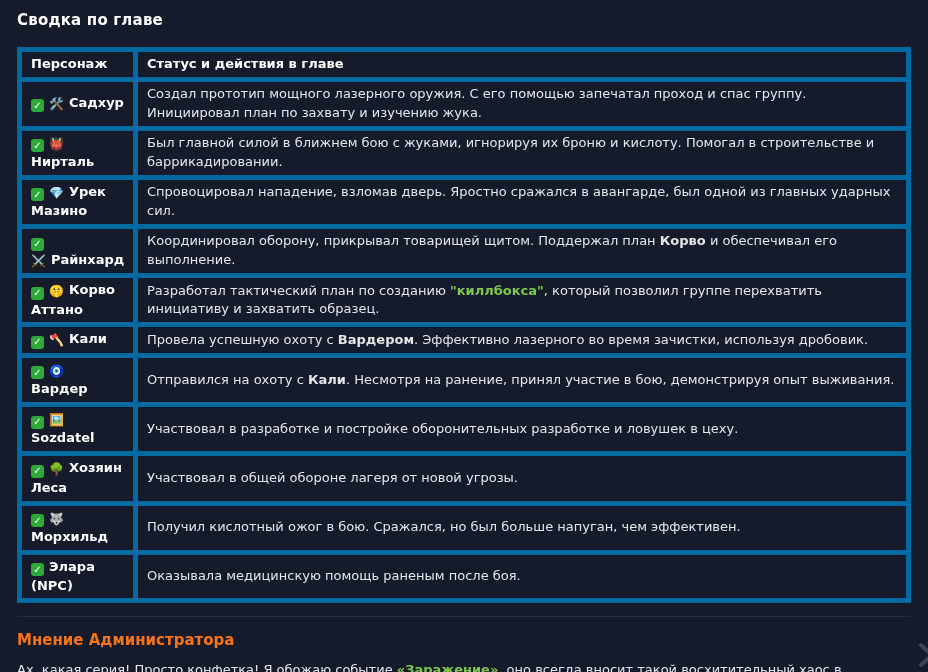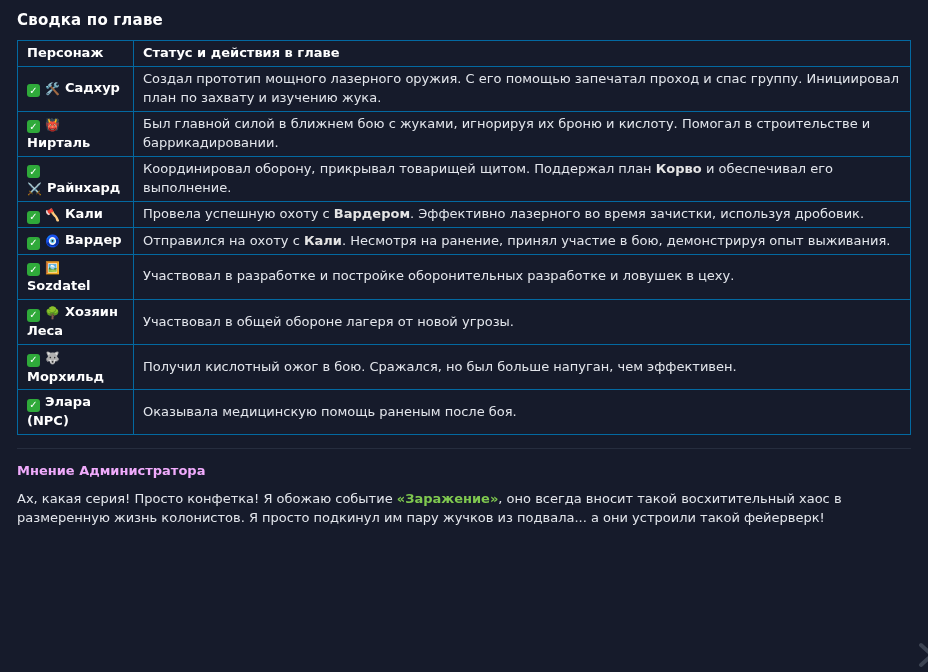--- a/index.html
+++ b/index.html
@@ -7,49 +7,49 @@
   body {
     width: 928px; height: 672px; overflow: hidden; position: relative;
     background: #161b2b;
     color: #e3e6ec;
     font-family: "DejaVu Sans", "Liberation Sans", sans-serif;
     font-size: 13px;
     padding: 11px 17px 0 17px;
   }
   .page-title {
     font-size: 15px; font-weight: bold; color: #ffffff;
-    margin: 0 0 11px 0; letter-spacing: .2px;
+    margin: 0 0 18px 0; letter-spacing: .2px;
   }
   table.summary {
     border-collapse: collapse; width: 100%;
     table-layout: fixed;
   }
   table.summary th, table.summary td {
-    border: 1px solid #0369a1;
+    border: 5px solid #0369a1;
     text-align: left; vertical-align: middle;
     padding: 3px 9px;
     line-height: 1.45;
   }
   table.summary th { color:#ffffff; font-weight: bold; padding: 3px 9px; }
   col.c1 { width: 116px; }
   td.char { color:#ffffff; font-weight: bold; }
   td.status { color:#e3e6ec; }
   .chk {
     display:inline-flex; align-items:center; justify-content:center;
     width:13px; height:13px; border-radius:3px;
     background:#2faa3a; color:#ffffff; font-size:10px; font-weight:bold;
     margin-right:5px; vertical-align:-2px; line-height:1;
   }
   .emo { margin-right:5px; font-size:12px; vertical-align:-1px; }
   .nm  { color:#ffffff; font-weight:bold; }
   .b   { color:#e5e5e5; font-weight:bold; }
   .g   { color:#7fc84f; font-weight:bold; }
   .divider { border:none; border-top:1px solid #262d3e; margin:13px 0 0 0; }
   .opinion-title {
-    font-size:13px; font-weight:bold; color:#f0abfc;
+    font-size:15px; font-weight:bold; color:#f97316;
     margin: 14px 0 12px 0;
   }
   .opinion p {
     margin: 0 0 12px 0; line-height: 1.42; color:#e3e6ec;
   }
   .chevron {
     position:absolute; right:-7px; bottom:4px; color:#3c4352;
   }
 </style>
 </head>
@@ -71,22 +71,30 @@
   <tbody>
       <tr>
         <td class="char"><span class="chk">✓</span><span class="emo">🛠️</span><span class="nm">Садхур</span></td>
         <td class="status"><span class="">Создал прототип мощного лазерного оружия. С его помощью запечатал проход и спас группу. Инициировал план по захвату и изучению жука.</span></td>
       </tr>
       <tr>
         <td class="char"><span class="chk">✓</span><span class="emo">👹</span><span class="nm">Нирталь</span></td>
         <td class="status"><span class="">Был главной силой в ближнем бою с жуками, игнорируя их броню и кислоту. Помогал в строительстве и баррикадировании.</span></td>
       </tr>
       <tr>
+        <td class="char"><span class="chk">✓</span><span class="emo">💎</span><span class="nm">Урек Мазино</span></td>
+        <td class="status"><span class="">Спровоцировал нападение, взломав дверь. Яростно сражался в авангарде, был одной из главных ударных сил.</span></td>
+      </tr>
+      <tr>
         <td class="char"><span class="chk">✓</span><span class="emo">⚔️</span><span class="nm">Райнхард</span></td>
         <td class="status"><span class="">Координировал оборону, прикрывал товарищей щитом. Поддержал план </span><span class="b">Корво</span><span class=""> и обеспечивал его выполнение.</span></td>
+      </tr>
+      <tr>
+        <td class="char"><span class="chk">✓</span><span class="emo">🤫</span><span class="nm">Корво Аттано</span></td>
+        <td class="status"><span class="">Разработал тактический план по созданию </span><span class="g">"киллбокса"</span><span class="">, который позволил группе перехватить инициативу и захватить образец.</span></td>
       </tr>
       <tr>
         <td class="char"><span class="chk">✓</span><span class="emo">🪓</span><span class="nm">Кали</span></td>
         <td class="status"><span class="">Провела успешную охоту с </span><span class="b">Вардером</span><span class="">. Эффективно лазерного во время зачистки, используя дробовик.</span></td>
       </tr>
       <tr>
         <td class="char"><span class="chk">✓</span><span class="emo">🧿</span><span class="nm">Вардер</span></td>
         <td class="status"><span class="">Отправился на охоту с </span><span class="b">Кали</span><span class="">. Несмотря на ранение, принял участие в бою, демонстрируя опыт выживания.</span></td>
       </tr>
       <tr>

